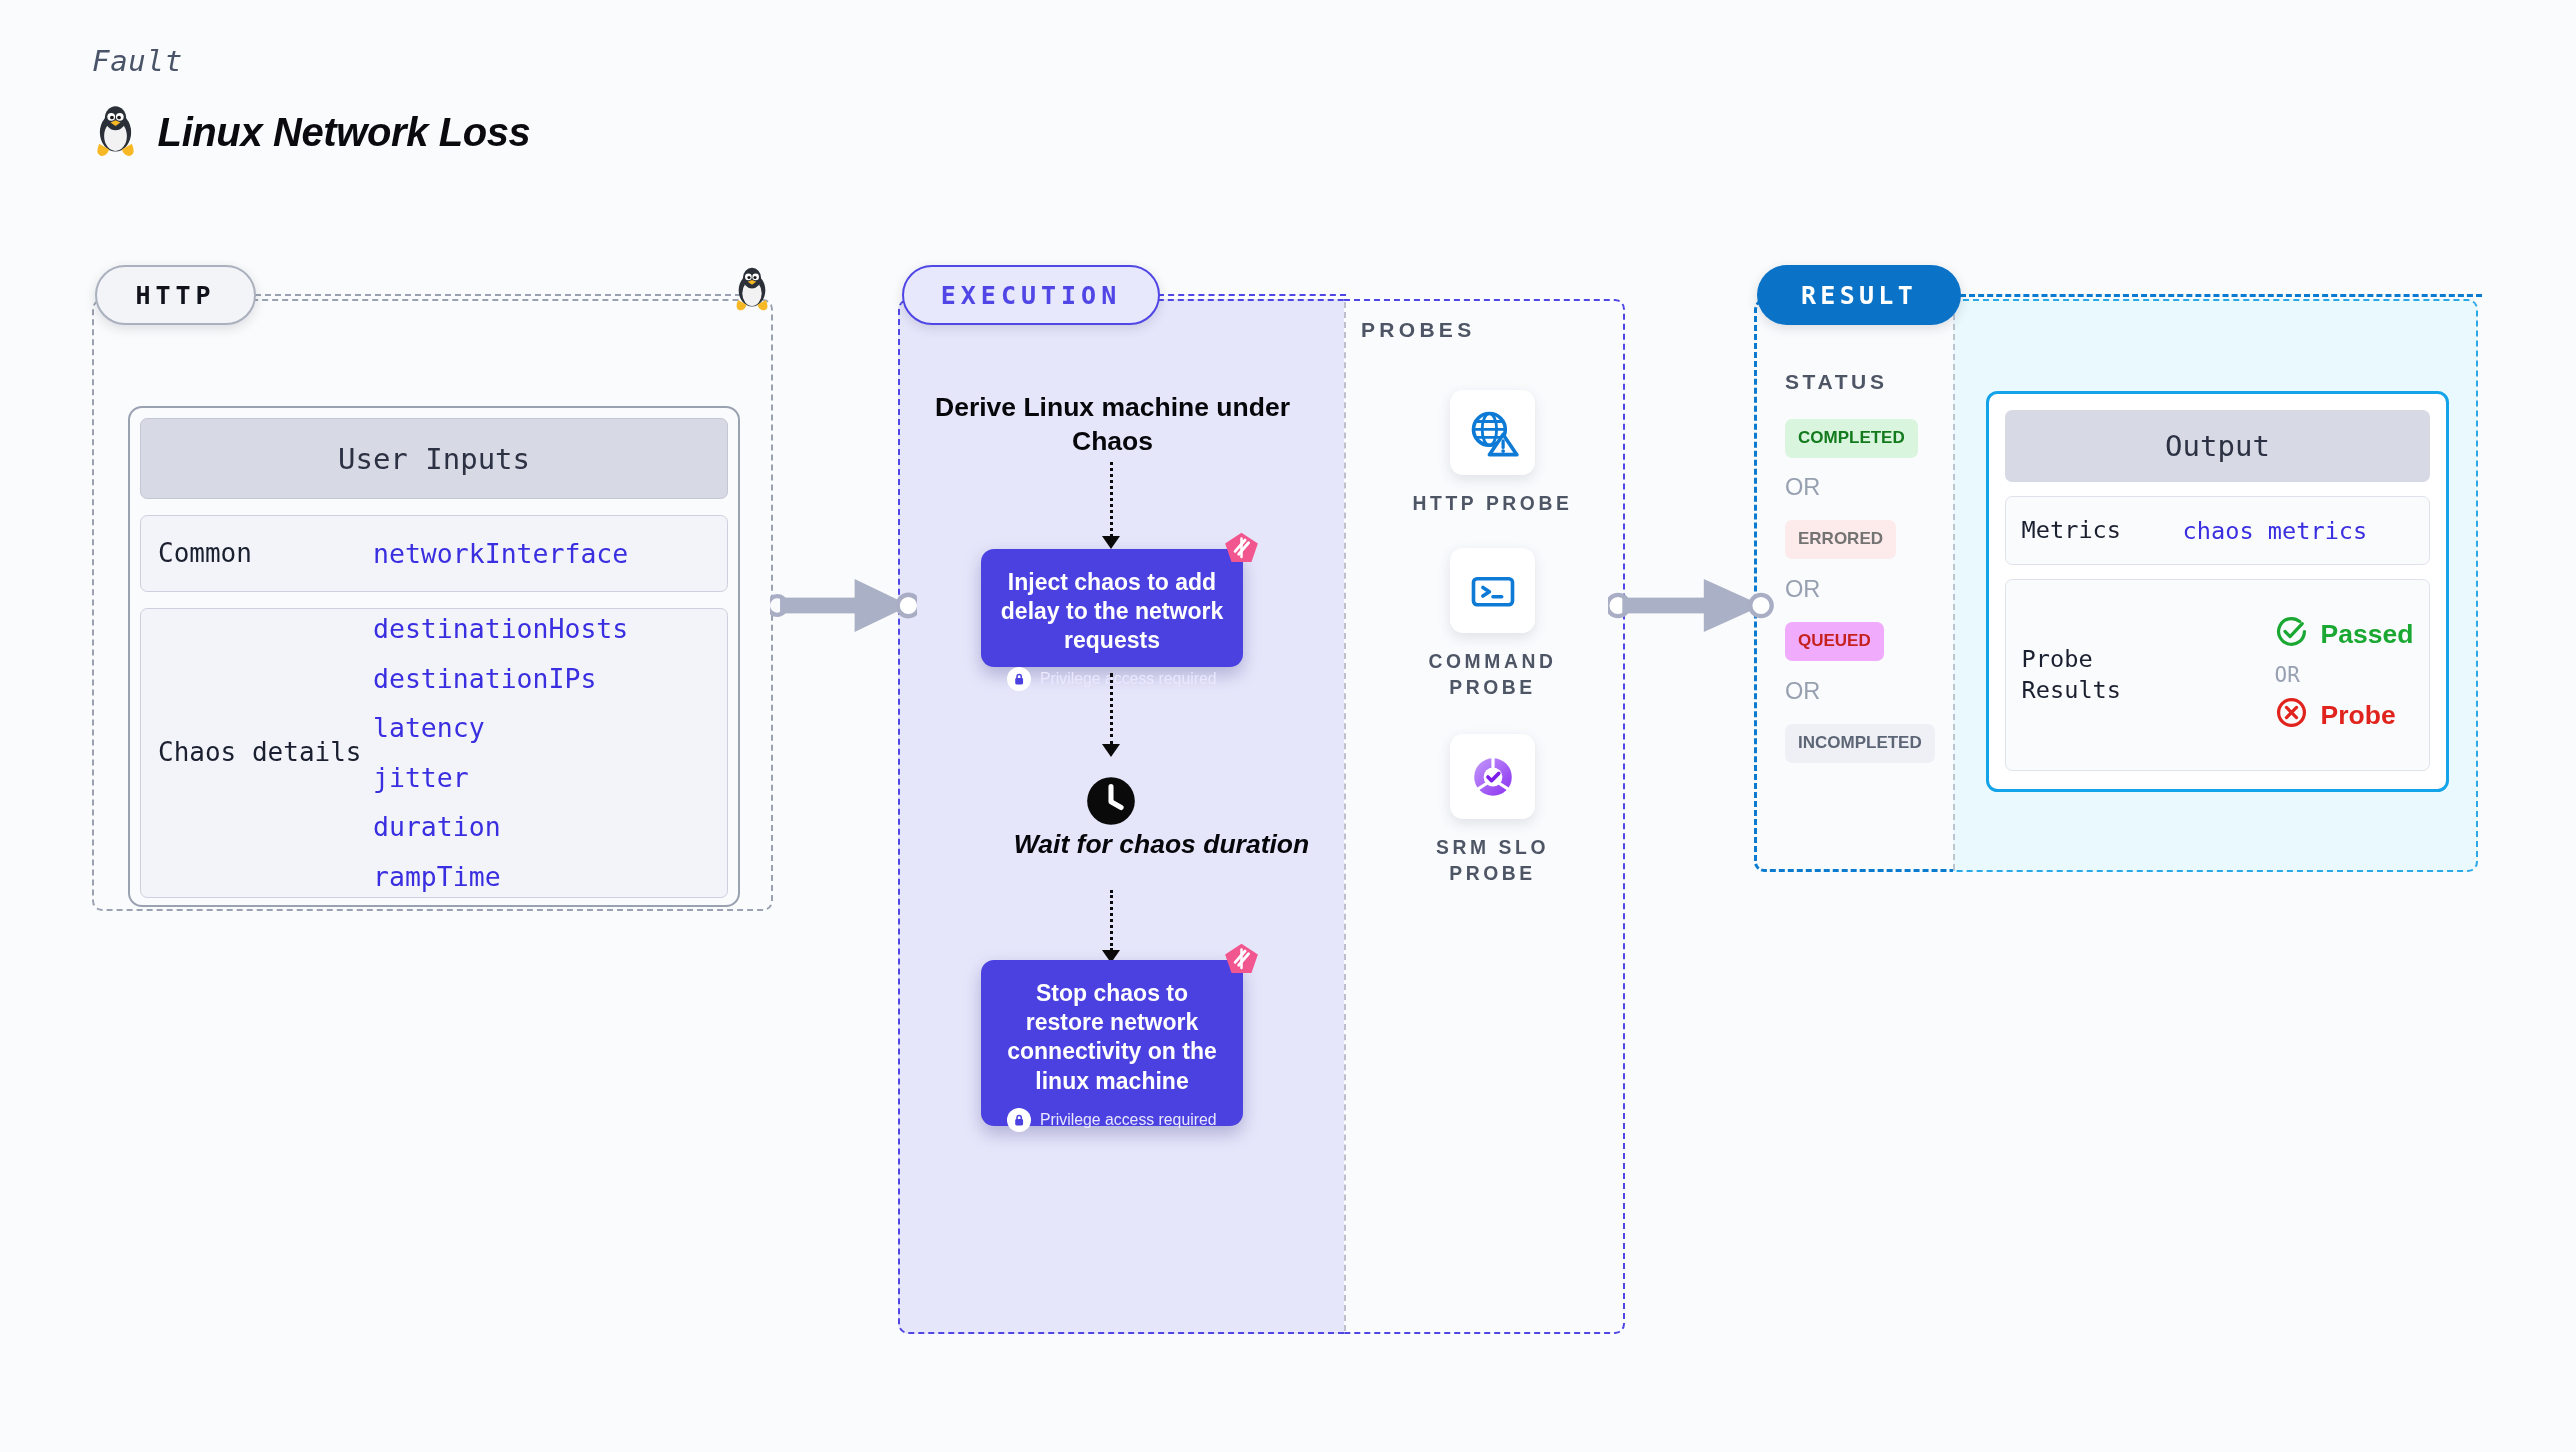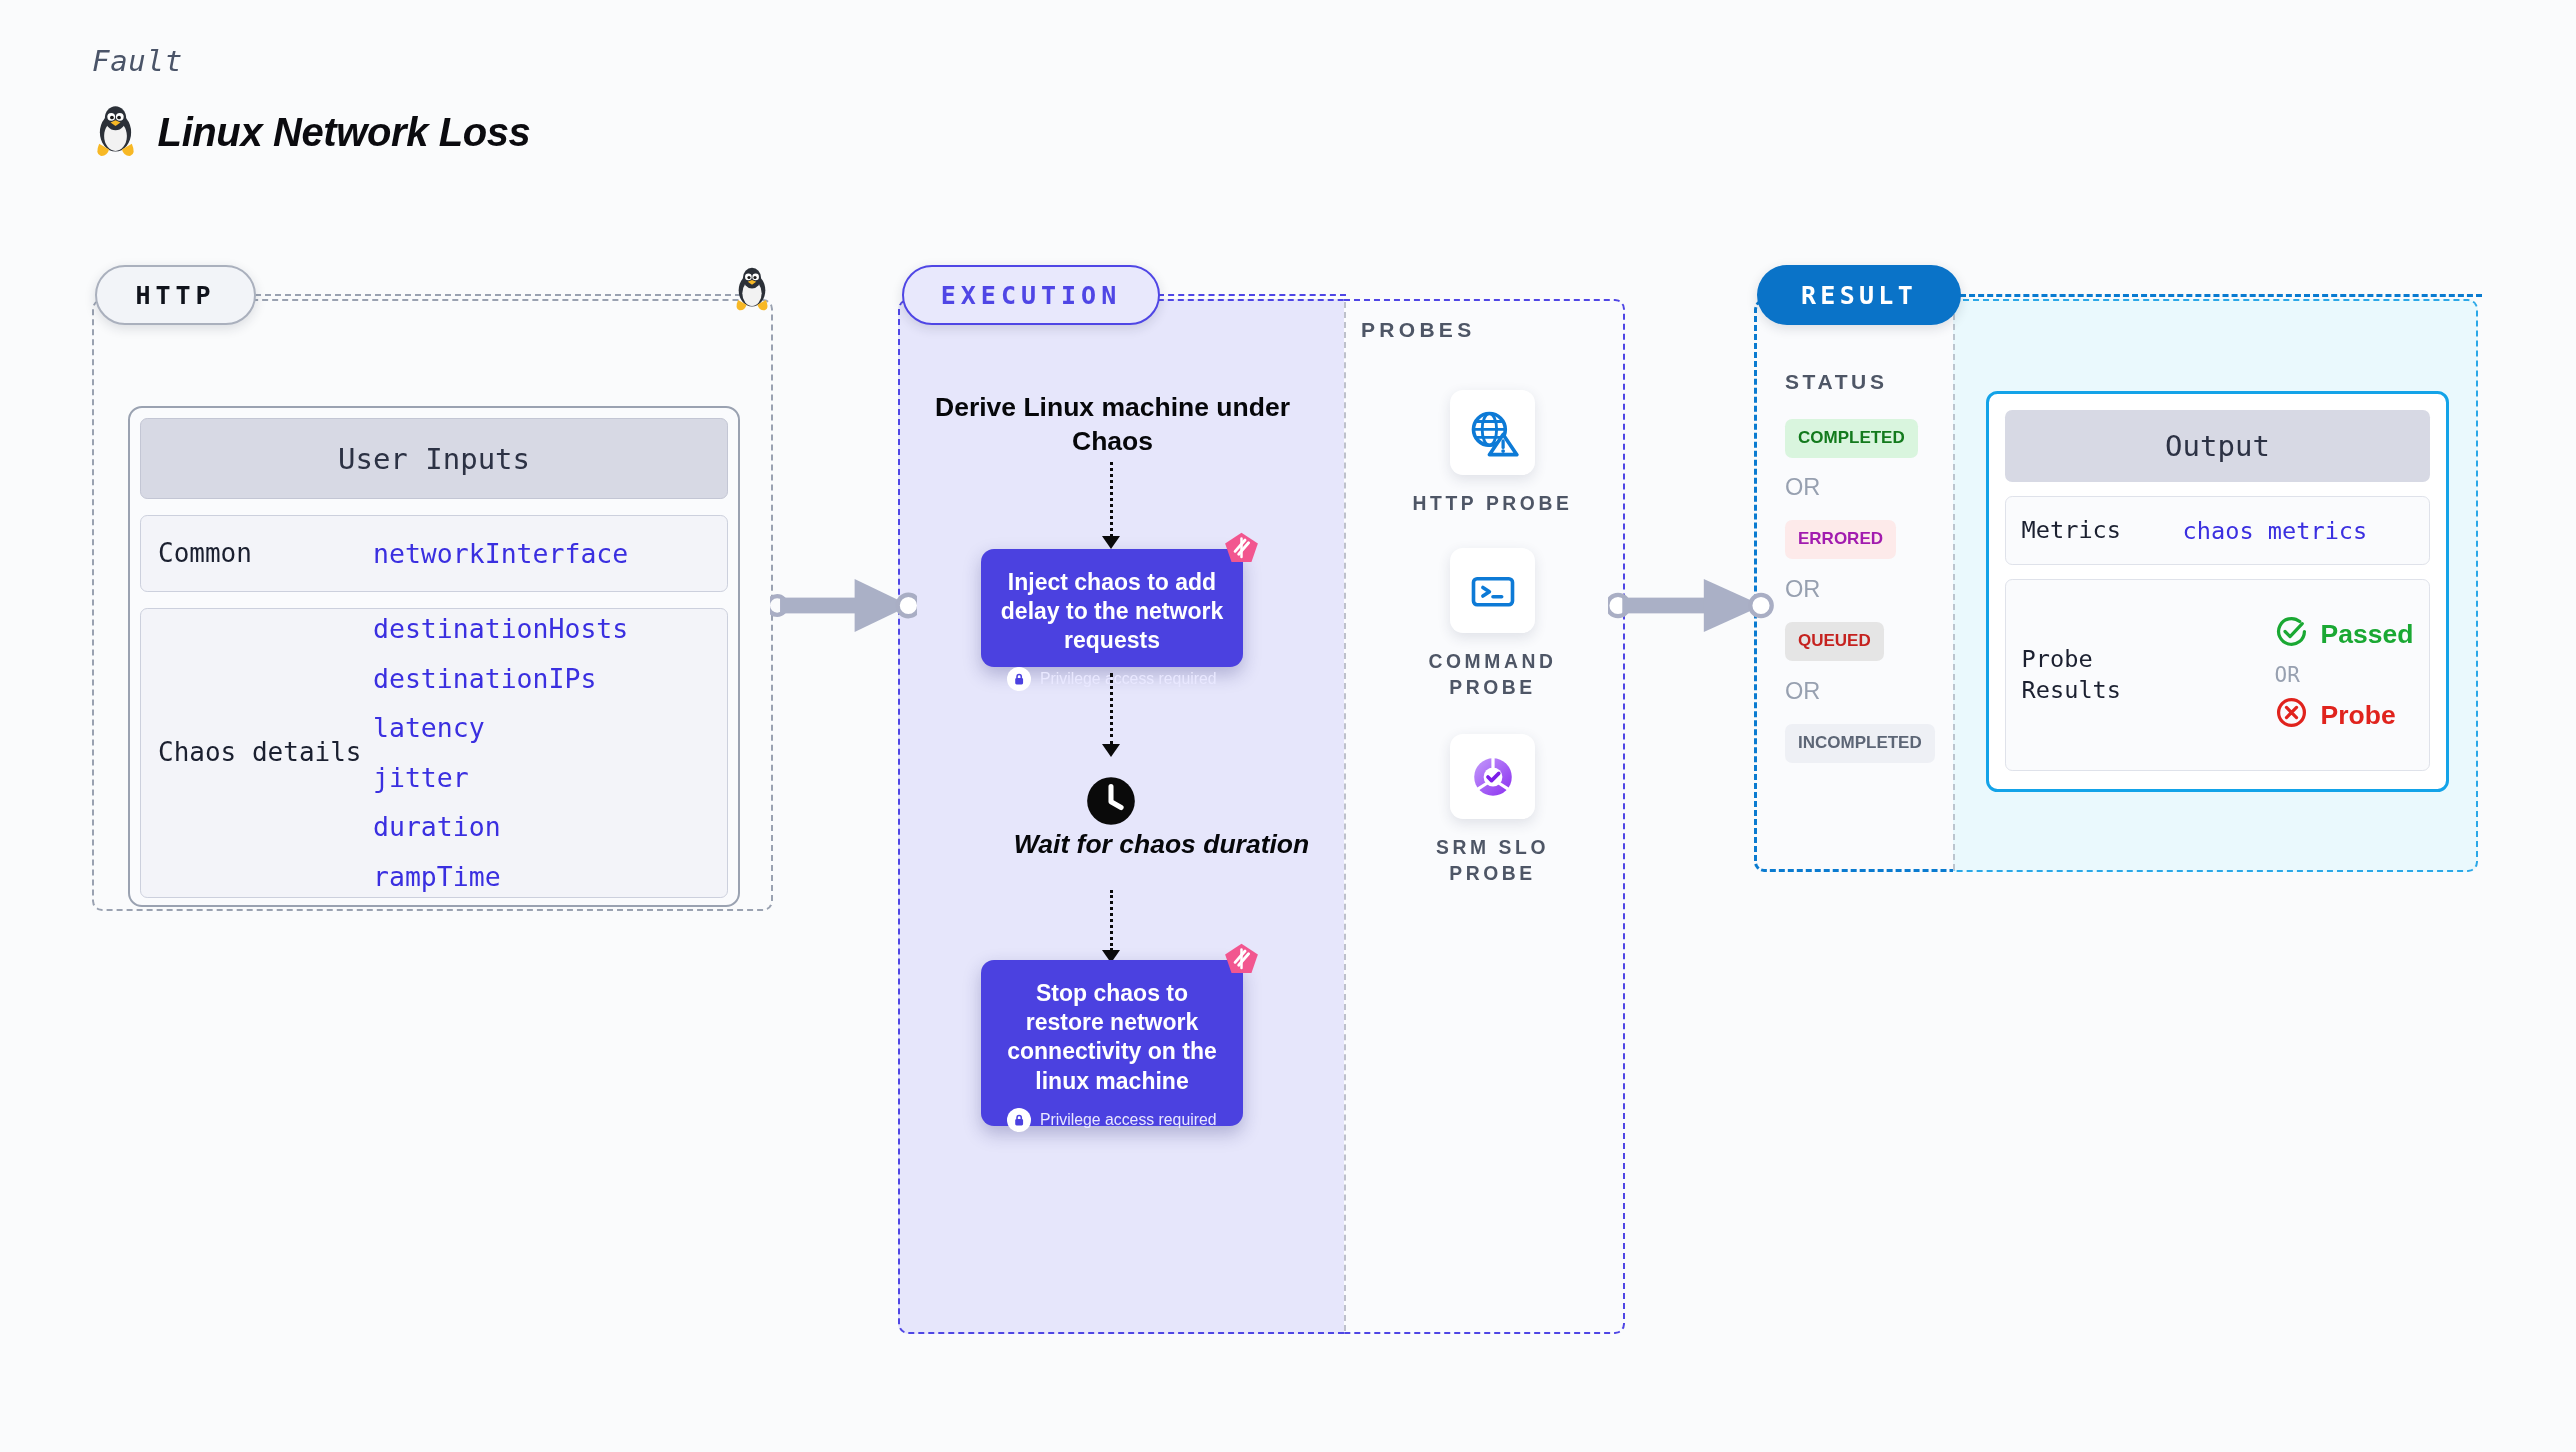--- a/index.html
+++ b/index.html
@@ -351,23 +351,23 @@
     <circle cx="14" cy="55" r="15" fill="#fff" stroke="#a9aec4" stroke-width="6"></circle>
     <rect x="20" y="44" width="120" height="22" fill="#aab0c6"></rect>
     <polygon points="134,18 216,55 134,92" fill="#aab0c6"></polygon>
     <circle cx="214" cy="55" r="15" fill="#fff" stroke="#a9aec4" stroke-width="6"></circle>
   </svg>
 </div>
 
 <div id="status-heading">STATUS</div>
 <div class="status-badge" id="st-0" style="background: rgb(217, 245, 222); color: rgb(19, 122, 29);">COMPLETED</div>
 <div class="or-text" id="or-0">OR</div>
-<div class="status-badge" id="st-1" style="background: rgb(253, 234, 234); color: #a21caf;">ERRORED</div>
+<div class="status-badge" id="st-1" style="background: rgb(253, 234, 234); color: #737373;">ERRORED</div>
 <div class="or-text" id="or-1">OR</div>
-<div class="status-badge" id="st-2" style="background: #e5e5e5; color: rgb(197, 34, 31);">QUEUED</div>
+<div class="status-badge" id="st-2" style="background: #f0abfc; color: rgb(197, 34, 31);">QUEUED</div>
 <div class="or-text" id="or-2">OR</div>
 <div class="status-badge" id="st-3" style="background: rgb(238, 240, 245); color: rgb(93, 102, 118);">INCOMPLETED</div>
 
 <div id="output-card">
   <div id="output-header">Output</div>
 
   <div class="out-row" id="out-metrics">
     <div class="out-label">Metrics</div>
     <div id="metrics-val">chaos metrics</div>
   </div>

